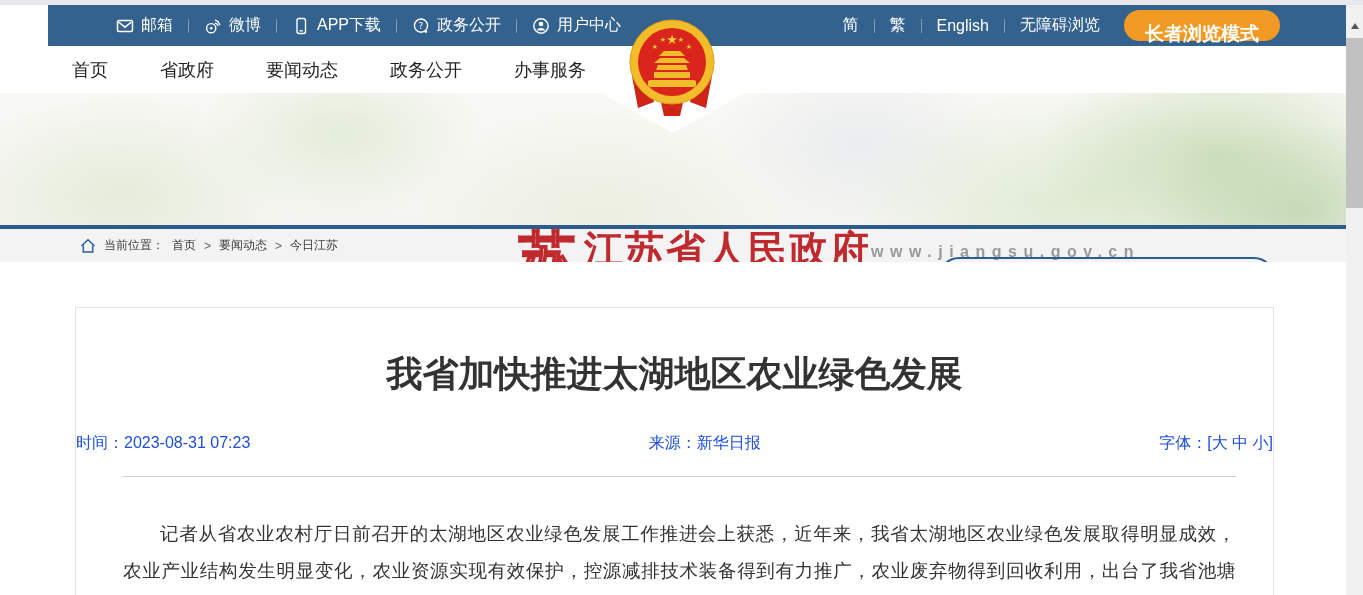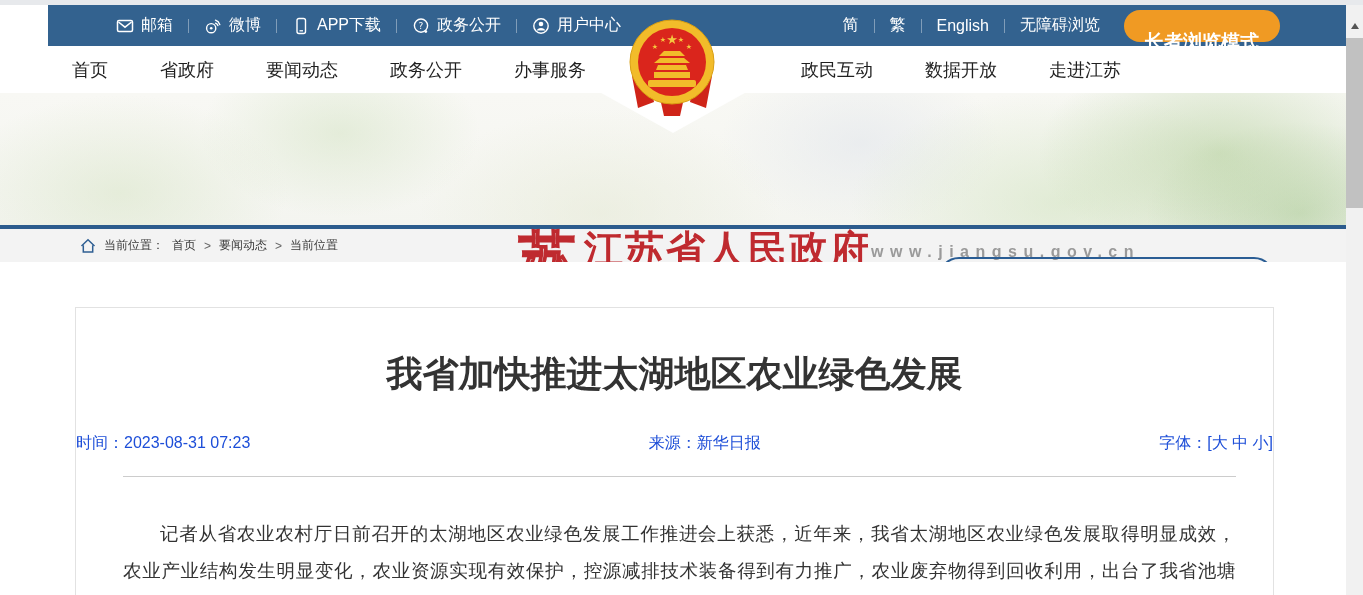--- a/index.html
+++ b/index.html
@@ -10,21 +10,21 @@
   
   .chrome-strip { height:5px; background:#e7e9ec; }
 
   
   .topbar { position:relative; height:41px; background:#33628f; display:flex;
     align-items:center; justify-content:space-between; padding:0 83px 0 68px; z-index:3;margin-left:48px; }
   .tb-left, .tb-right { display:flex; align-items:center; }
   .tb-item { display:flex; align-items:center; gap:7px; color:#fff; font-size:16px; cursor:pointer; white-space:nowrap; }
   .tb-sep { width:1px; height:14px; background:rgba(255,255,255,.38); margin:0 15px; }
   .tb-lang { color:#fff; font-size:16px; cursor:pointer; white-space:nowrap; }
-  .elder-btn { margin-left:24px; height:31px; padding:16px 21px; background:#f09a23;
+  .elder-btn { margin-left:24px; height:31px; padding:8px 21px; background:#f09a23;
     border:none; border-radius:16px; color:#fff; font-size:19px; font-weight:bold;
     line-height:31px; cursor:pointer; white-space:nowrap; }
   .tb-icon { display:inline-flex; width:18px; height:18px; }
 
   
   .nav { position:relative; height:47px; background:#fff; display:flex; align-items:center;
     padding-left:72px; z-index:1; }
   .nav-left, .nav-right { display:flex; align-items:center; gap:52px; }
   .nav-spacer { width:215px; flex:none; }
   .nav-item { font-size:18px; color:#1f1f1f; cursor:pointer; white-space:nowrap; }
@@ -168,25 +168,20 @@
 
   <div class="nav">
     <div class="nav-left">
       <span class="nav-item">首页</span>
       <span class="nav-item">省政府</span>
       <span class="nav-item">要闻动态</span>
       <span class="nav-item">政务公开</span>
       <span class="nav-item">办事服务</span>
     </div>
     <div class="nav-spacer"></div>
-    <div class="nav-right">
-      <span class="nav-item">政民互动</span>
-      <span class="nav-item">数据开放</span>
-      <span class="nav-item">走进江苏</span>
-    </div>
   </div>
 
   <div class="pennant"></div>
   <div class="emblem">
     <svg viewBox="0 0 92 106" width="92" height="106">
       <polygon points="6,60 22,56 28,86 12,92" fill="#cf2418"></polygon>
       <polygon points="86,60 70,56 64,86 80,92" fill="#cf2418"></polygon>
       <polygon points="34,82 58,82 54,100 38,100" fill="#cf2418"></polygon>
       <circle cx="46" cy="46" r="42" fill="#f2bc2a" stroke="#d99f12" stroke-width="1"></circle>
       <circle cx="46" cy="46" r="34" fill="#da251c"></circle>
@@ -230,21 +225,21 @@
       <svg viewBox="0 0 16 16" width="16" height="16">
           <path d="M1.5 8 L8 1.8 L14.5 8" fill="none" stroke="#2f5f93" stroke-width="1.5"></path>
           <path d="M3.3 7.2 V14 H12.7 V7.2" fill="none" stroke="#2f5f93" stroke-width="1.5"></path>
         </svg>
     </span>
     <span>当前位置：</span>
     <span class="crumb">首页</span>
     <span class="crumb-sep">&gt;</span>
     <span class="crumb">要闻动态</span>
     <span class="crumb-sep">&gt;</span>
-    <span class="crumb">当前位置</span>
+    <span class="crumb">今日江苏</span>
   </div>
 
   <div class="content-area">
     <div class="card">
       <h1 class="article-title">我省加快推进太湖地区农业绿色发展</h1>
       <div class="meta-row">
         <span class="meta-item">时间：2023-08-31 07:23</span>
         <span class="meta-item">来源：新华日报</span>
         <span class="meta-item"><span>字体：</span><span class="meta-font">[大 中 小]</span></span>
       </div>

